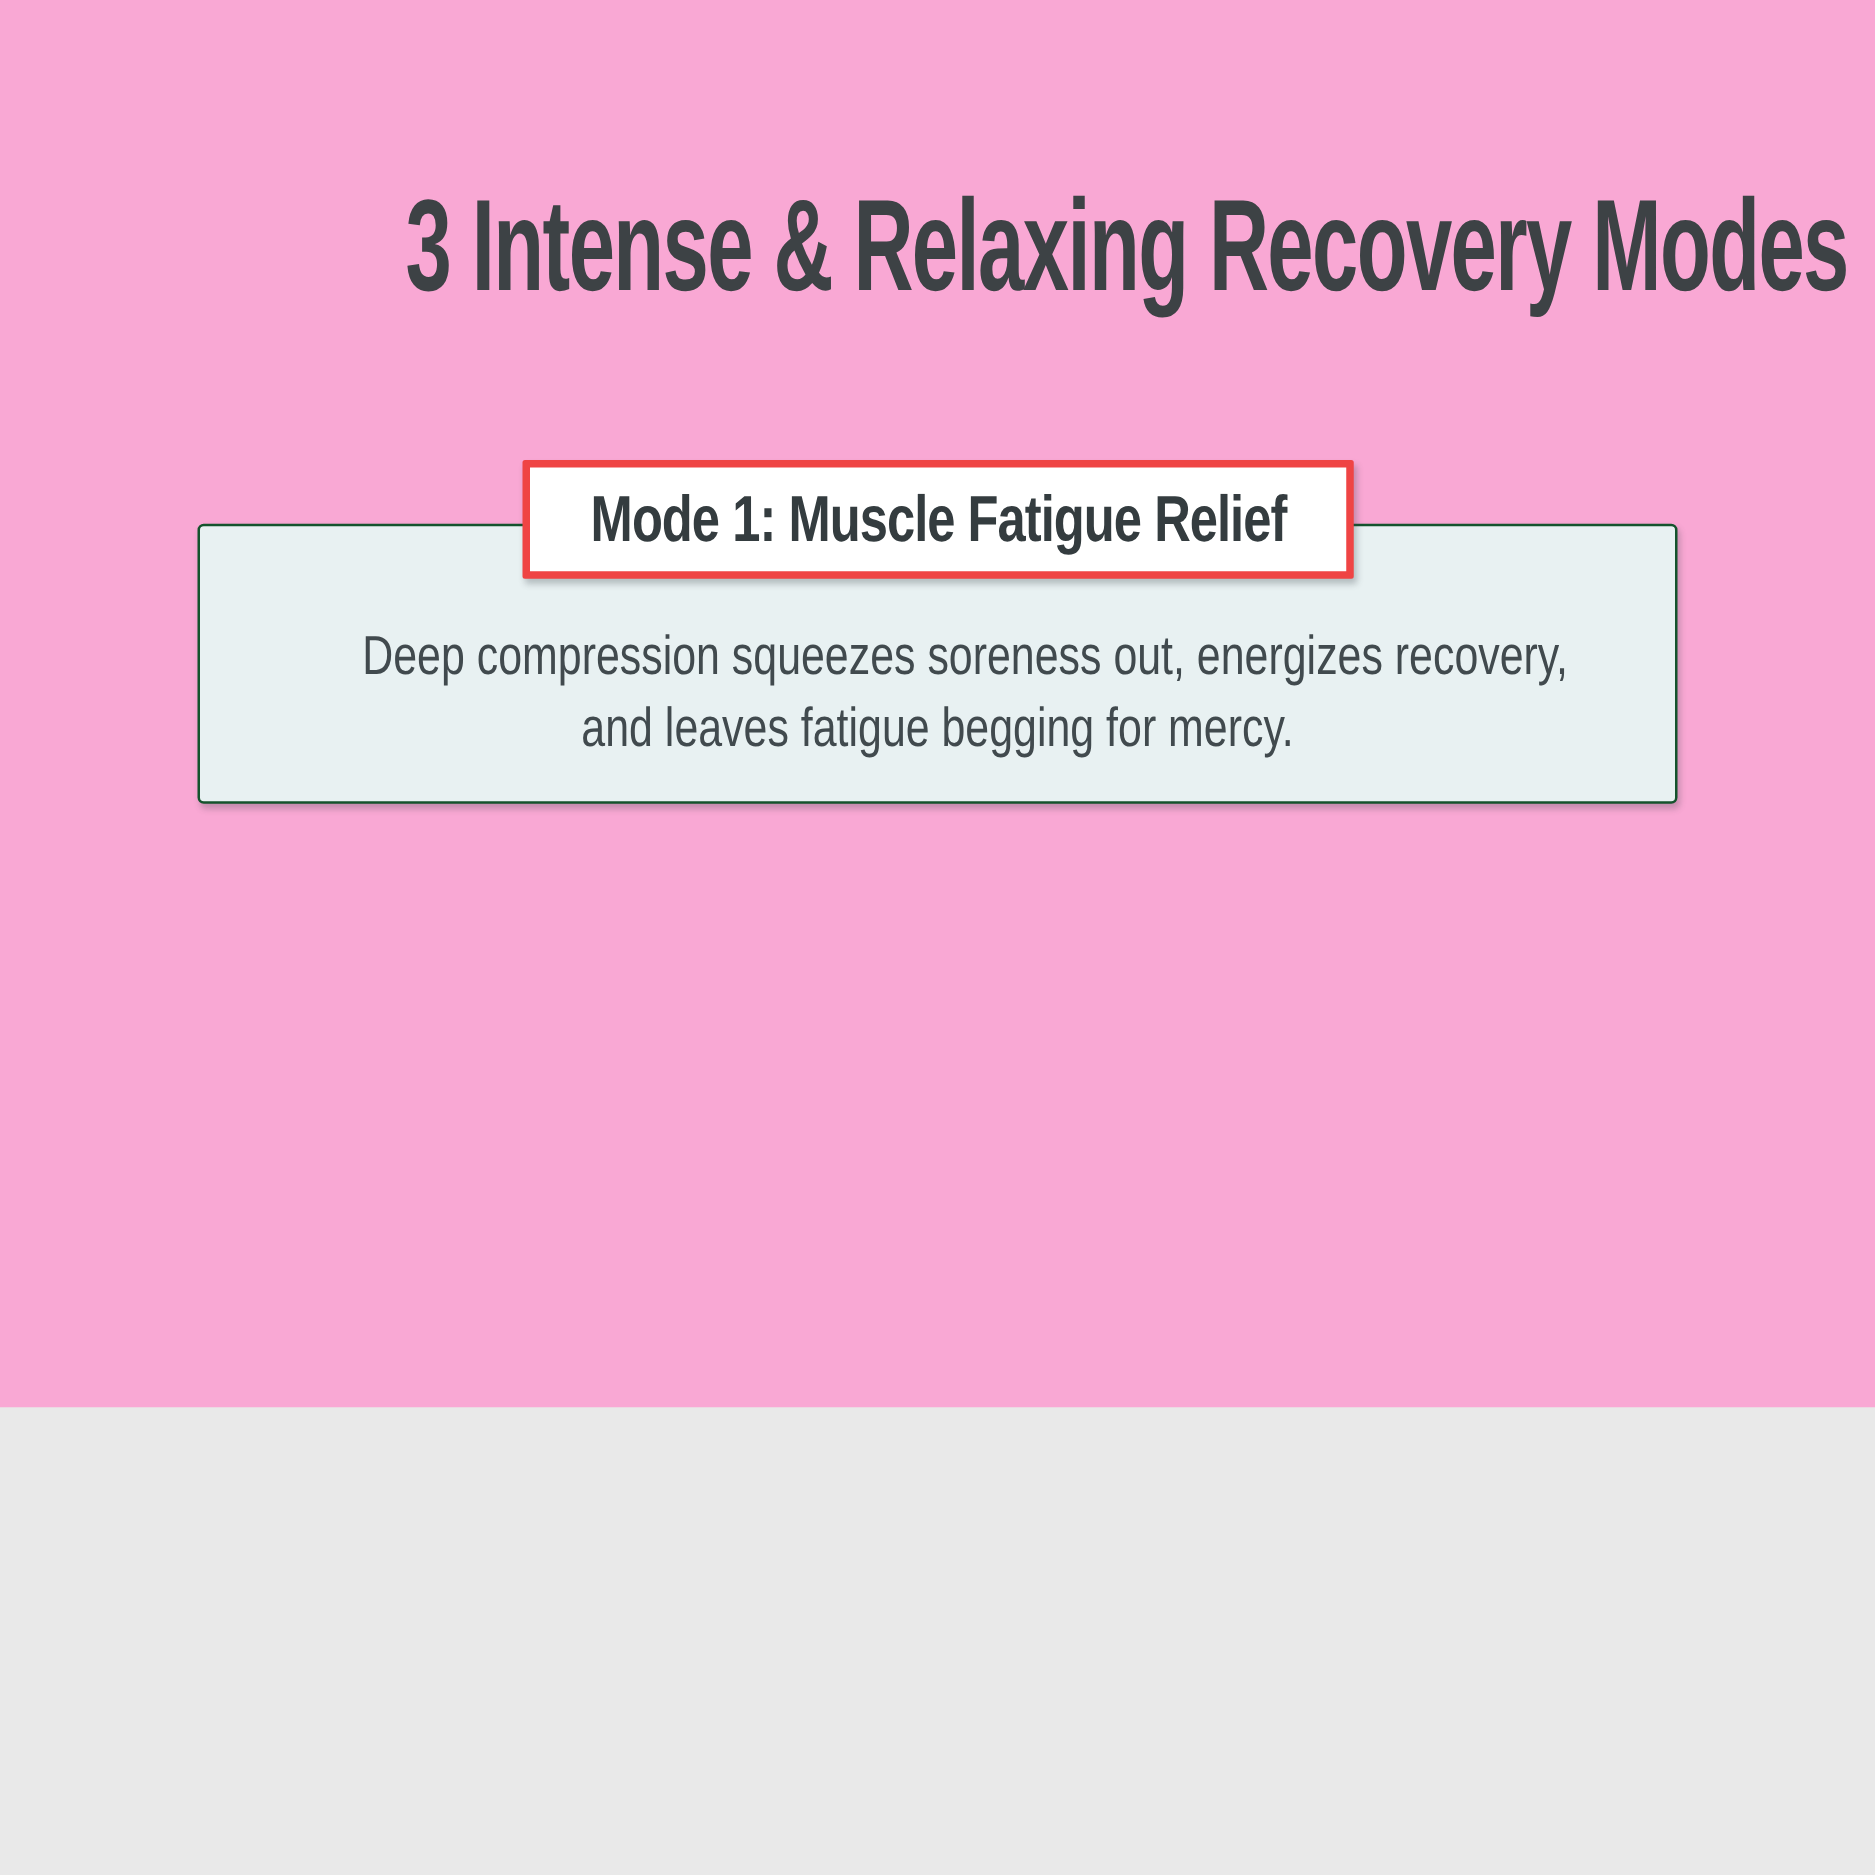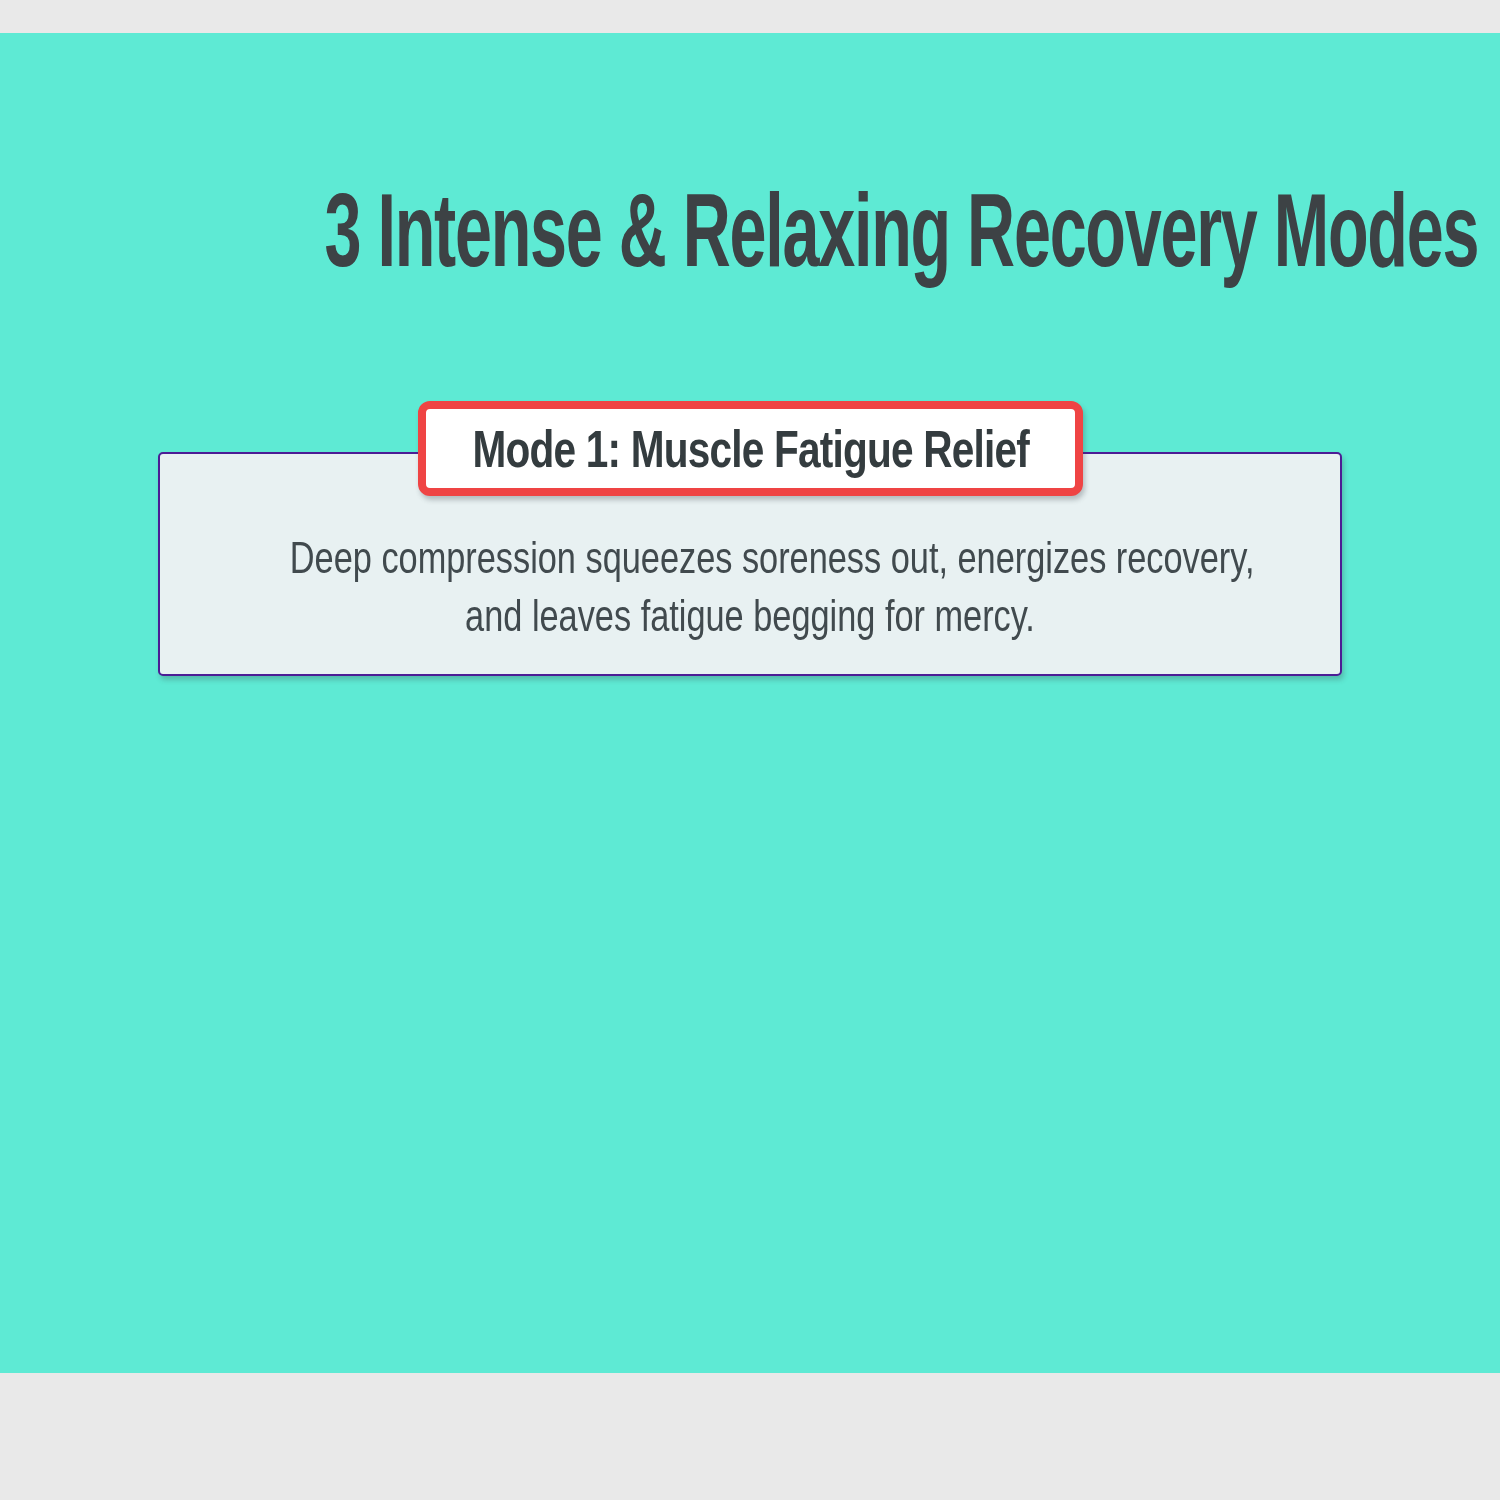--- a/index.html
+++ b/index.html
@@ -1,23 +1,22 @@
 <!DOCTYPE html>
 <html><head>
 <meta charset="utf-8">
 <style>
   html, body { margin: 0; padding: 0; background: #e9e9e9; }
   .canvas {
     position: relative;
     width: 1500px;
-    height: 1340px;
-    background: #5eead4;
+    height: 1126px;
+    background: #f9a8d4;
     overflow: hidden;
     font-family: "Liberation Sans", sans-serif;
-    margin-top: 33px;
   }
   .page-title {
     position: absolute;
     top: 140px;
     left: 0;
     width: 100%;
     text-align: center;
     font-size: 104px;
     line-height: 114px;
     font-weight: bold;
@@ -40,40 +39,40 @@
   .card-2 { top: 731px; }
   .card-3 { top: 1100px; }
   .mode-body {
     position: absolute;
     left: 158px;
     top: 51px;
     width: 1184px;
     height: 224px;
     box-sizing: border-box;
     background: #e8f1f2;
-    border: 2px solid #4c1d95;
+    border: 2px solid #14532d;
     border-radius: 5px;
     box-shadow: 2px 4px 5px rgba(60,70,75,0.28);
     display: flex;
     flex-direction: column;
     justify-content: center;
     align-items: center;
     padding-top: 46px;
     z-index: 1;
   }
   .mode-header {
     position: absolute;
     left: 418px;
     top: 0;
     width: 665px;
     height: 95px;
     box-sizing: border-box;
     background: #ffffff;
-    border: 8px solid #ef4444;
-    border-radius: 12px;
+    border: 6px solid #ef4444;
+    border-radius: 2px;
     box-shadow: 2px 4px 5px rgba(60,70,75,0.30);
     display: flex;
     align-items: center;
     justify-content: center;
     z-index: 2;
   }
   .mode-header .htext {
     display: inline-block;
     font-size: 52px;
     font-weight: bold;

